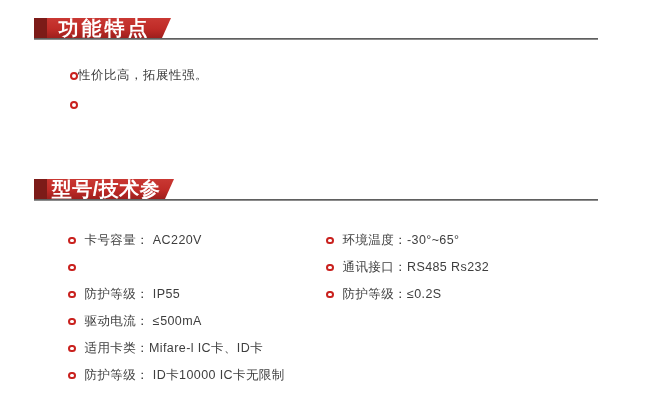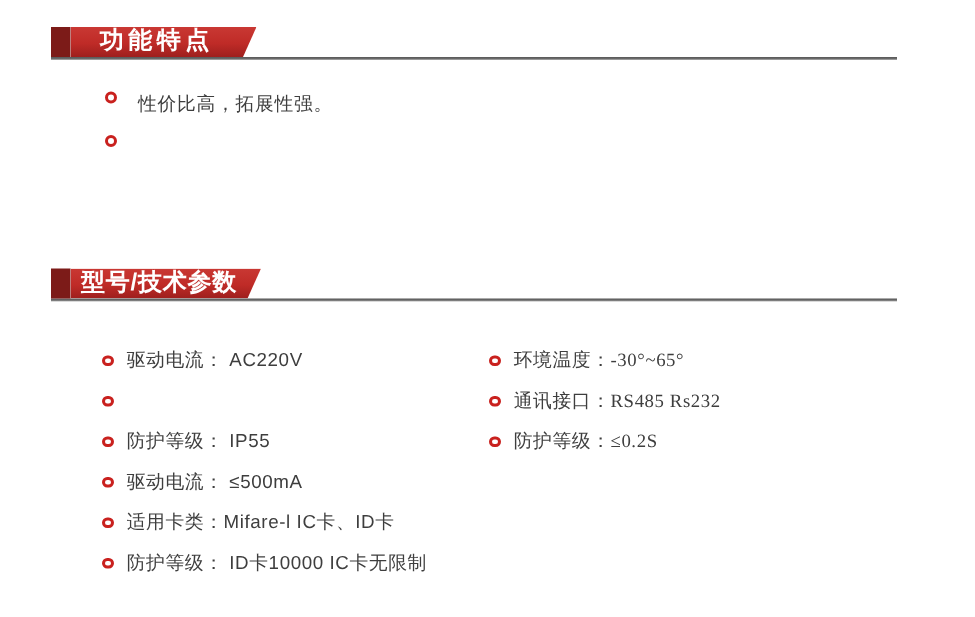--- a/index.html
+++ b/index.html
@@ -31,21 +31,21 @@
     width: 13px; height: 20px;
     background: #7c1b18;
   }
   .hdr-flag {
     position: absolute;
     left: 13px; top: 0;
     height: 20px; line-height: 20px;
     box-sizing: border-box;
     background: linear-gradient(180deg, #c93833 0%, #bf2b27 55%, #9e1f1d 100%);
     color: #ffffff;
-    font-size: 16px;
+    font-size: 20px;
     font-weight: bold;
     text-align: center;
     padding-right: 9px;
     clip-path: polygon(0 0, 100% 0, calc(100% - 9px) 100%, 0 100%);
   }
   .flag-features { width: 124px; letter-spacing: 3px; }
   .flag-specs   { width: 127px; letter-spacing: 0.5px; }
 
   
   .dot {
@@ -59,34 +59,33 @@
   .dot-sm { width: 7.5px; height: 7.5px; }
 
   
   .features-list {
     position: absolute;
     left: 70px; top: 61px;
   }
   .feat-row {
     height: 29px;
     display: flex;
-    align-items: flex-start;
-    gap: 14px;
+    align-items: center;
   }
   .feat-text {
     color: #3e3e3e;
     font-size: 12.5px;
     letter-spacing: 0.5px;
     white-space: nowrap;
   }
 
   
   .param-col { position: absolute; top: 227px; }
   .param-col-left  { left: 68px; }
-  .param-col-right { left: 326px; font-family: Liberation Serif, serif; }
+  .param-col-right { left: 326px; }
   .param-row {
     height: 27px;
     display: flex;
     align-items: center;
     gap: 9px;
   }
   .param-text {
     color: #3e3e3e;
     font-size: 12.5px;
     letter-spacing: 0.4px;
@@ -116,21 +115,21 @@
 
   <div class="section-header" style="top:179px;">
     <span class="hdr-rule"></span>
     <span class="hdr-dark"></span>
     <span class="hdr-flag flag-specs">型号/技术参数</span>
   </div>
 
   <div class="param-col param-col-left">
     <div class="param-row">
       <span class="dot dot-sm"></span>
-      <span class="param-text">驱动电流： AC220V</span>
+      <span class="param-text">卡号容量： AC220V</span>
     </div>
     <div class="param-row">
       <span class="dot dot-sm"></span>
     </div>
     <div class="param-row">
       <span class="dot dot-sm"></span>
       <span class="param-text">防护等级： IP55</span>
     </div>
     <div class="param-row">
       <span class="dot dot-sm"></span>

